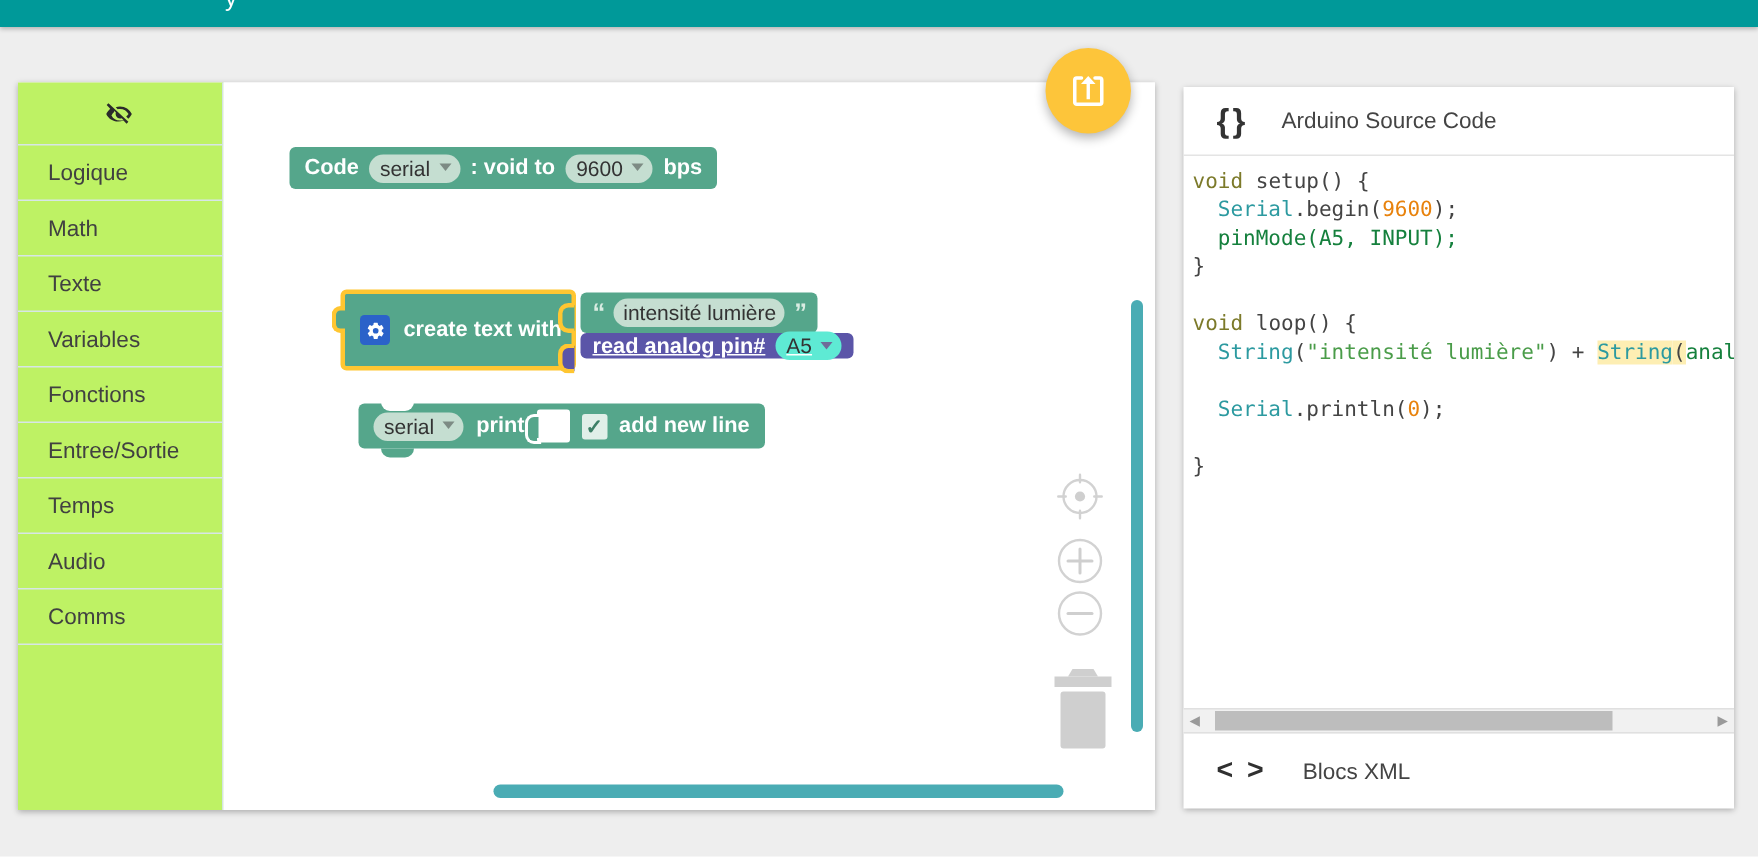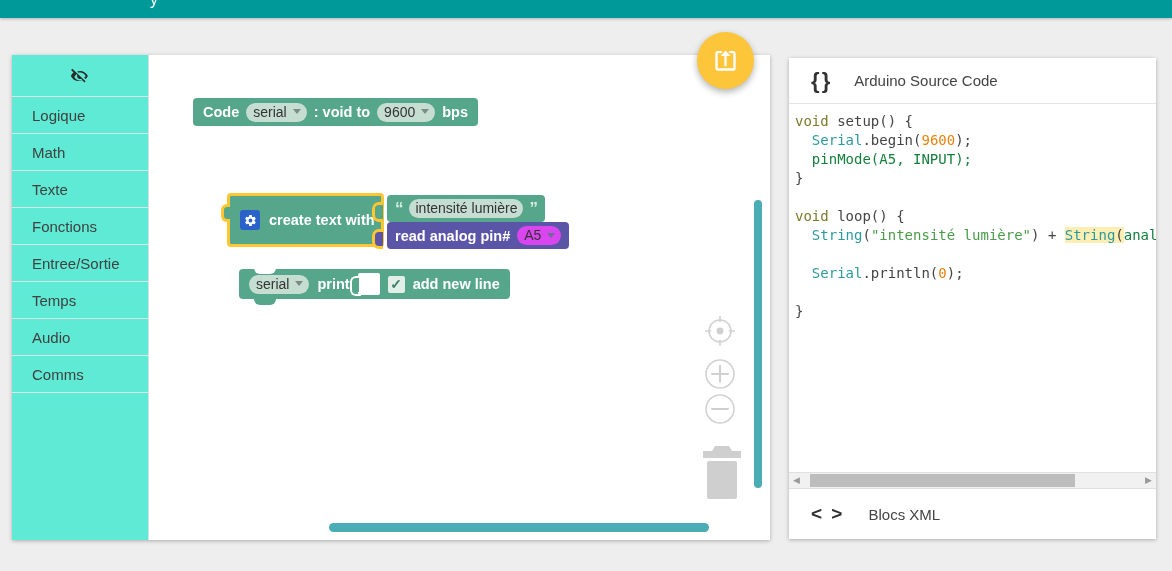--- a/index.html
+++ b/index.html
@@ -26,21 +26,21 @@
   
   .editor-card{
     position:absolute; left:12px; top:55px; width:758px; height:485px;
     background:#ffffff;
     box-shadow:0 1px 4px rgba(0,0,0,.28);
   }
 
   
   .toolbox{
     position:absolute; left:0; top:0; width:137px; height:485px;
-    background:#5eead4;
+    background:#bef264;
     border-right:1px solid #d4e3e4;
   }
   .toolbox-head{
     height:42px; display:flex; align-items:center; justify-content:center;
     border-bottom:1px solid #d7e6e7;
   }
   .eye-off{ width:22px; height:22px; display:block; }
   .tb-item{
     height:37px; display:flex; align-items:center;
     padding-left:20px;
@@ -64,21 +64,21 @@
   }
   .blk-green{ background:#55a68b; }
   .blk-purple{ background:#5b55a8; }
 
   .field{
     display:inline-flex; align-items:center; gap:4px;
     background:#c5ded1; color:#333333;
     border-radius:10px; padding:1px 6px 2px 7px;
     font-weight:normal; font-size:14px;
   }
-  .field.purple-f{ background:#d946ef; }
+  .field.purple-f{ background:#5eead4; }
   .caret{
     width:0;height:0;border-left:4px solid transparent;border-right:4px solid transparent;
     border-top:5px solid #7d8b84; margin-left:2px; display:inline-block;
   }
   .field.purple-f .caret{ border-top-color:#6f6b99; }
 
   
   #setup-block{
     left:44px; top:43px; height:28px;
     border-radius:4px; padding:0 10px; gap:7px;
@@ -110,22 +110,22 @@
   }
   #socket-0{ right:-2px; top:6px; }
   #socket-1{ right:-2px; top:33px; background:#5b55a8; }
 
   #text-literal-block{
     left:238px; top:140px; height:27px;
     border-radius:4px; padding:0 8px; gap:6px;
   }
   .quote{ font-size:17px; color:#d9ece2; font-weight:bold; letter-spacing:-1px; }
   #analog-read-block{
-    left:238px; top:167px; height:27px;
-    border-radius:4px; padding:0 8px; gap:7px;
+    left:238px; top:167px; height:17px;
+    border-radius:4px; padding:0 8px; gap:7px;text-decoration:underline;
   }
 
   
   #serial-print-block{
     left:90px; top:214px; height:30px;
     border-radius:4px; padding:0 10px; gap:8px;
   }
   .top-notch{
     position:absolute; left:15px; top:-1px; width:22px; height:6px;
     background:#ffffff; border-radius:0 0 8px 8px;
@@ -247,20 +247,23 @@
     <div class="tb-item">
         <span>Logique</span>
       </div>
     <div class="tb-item">
         <span>Math</span>
       </div>
     <div class="tb-item">
         <span>Texte</span>
       </div>
     <div class="tb-item">
+        <span>Variables</span>
+      </div>
+    <div class="tb-item">
         <span>Fonctions</span>
       </div>
     <div class="tb-item">
         <span>Entree/Sortie</span>
       </div>
     <div class="tb-item">
         <span>Temps</span>
       </div>
     <div class="tb-item">
         <span>Audio</span>

